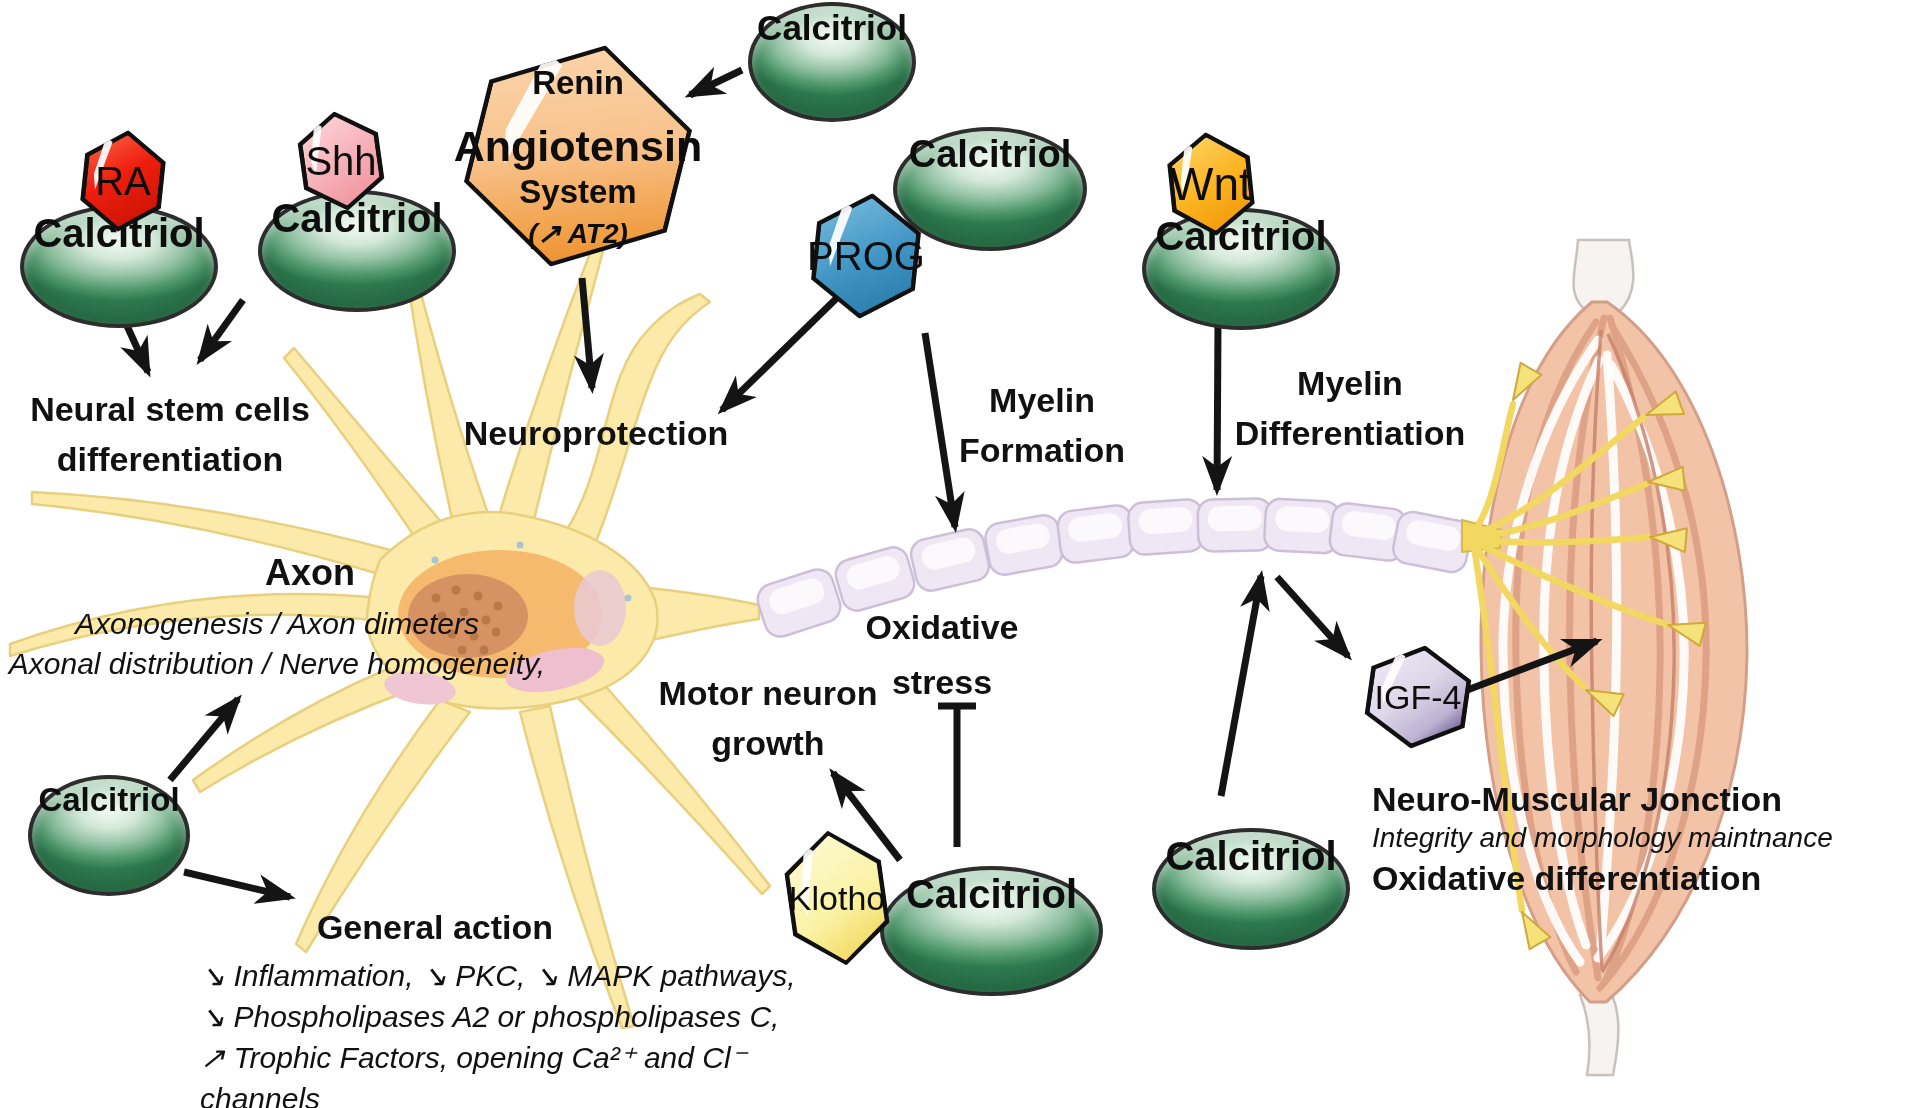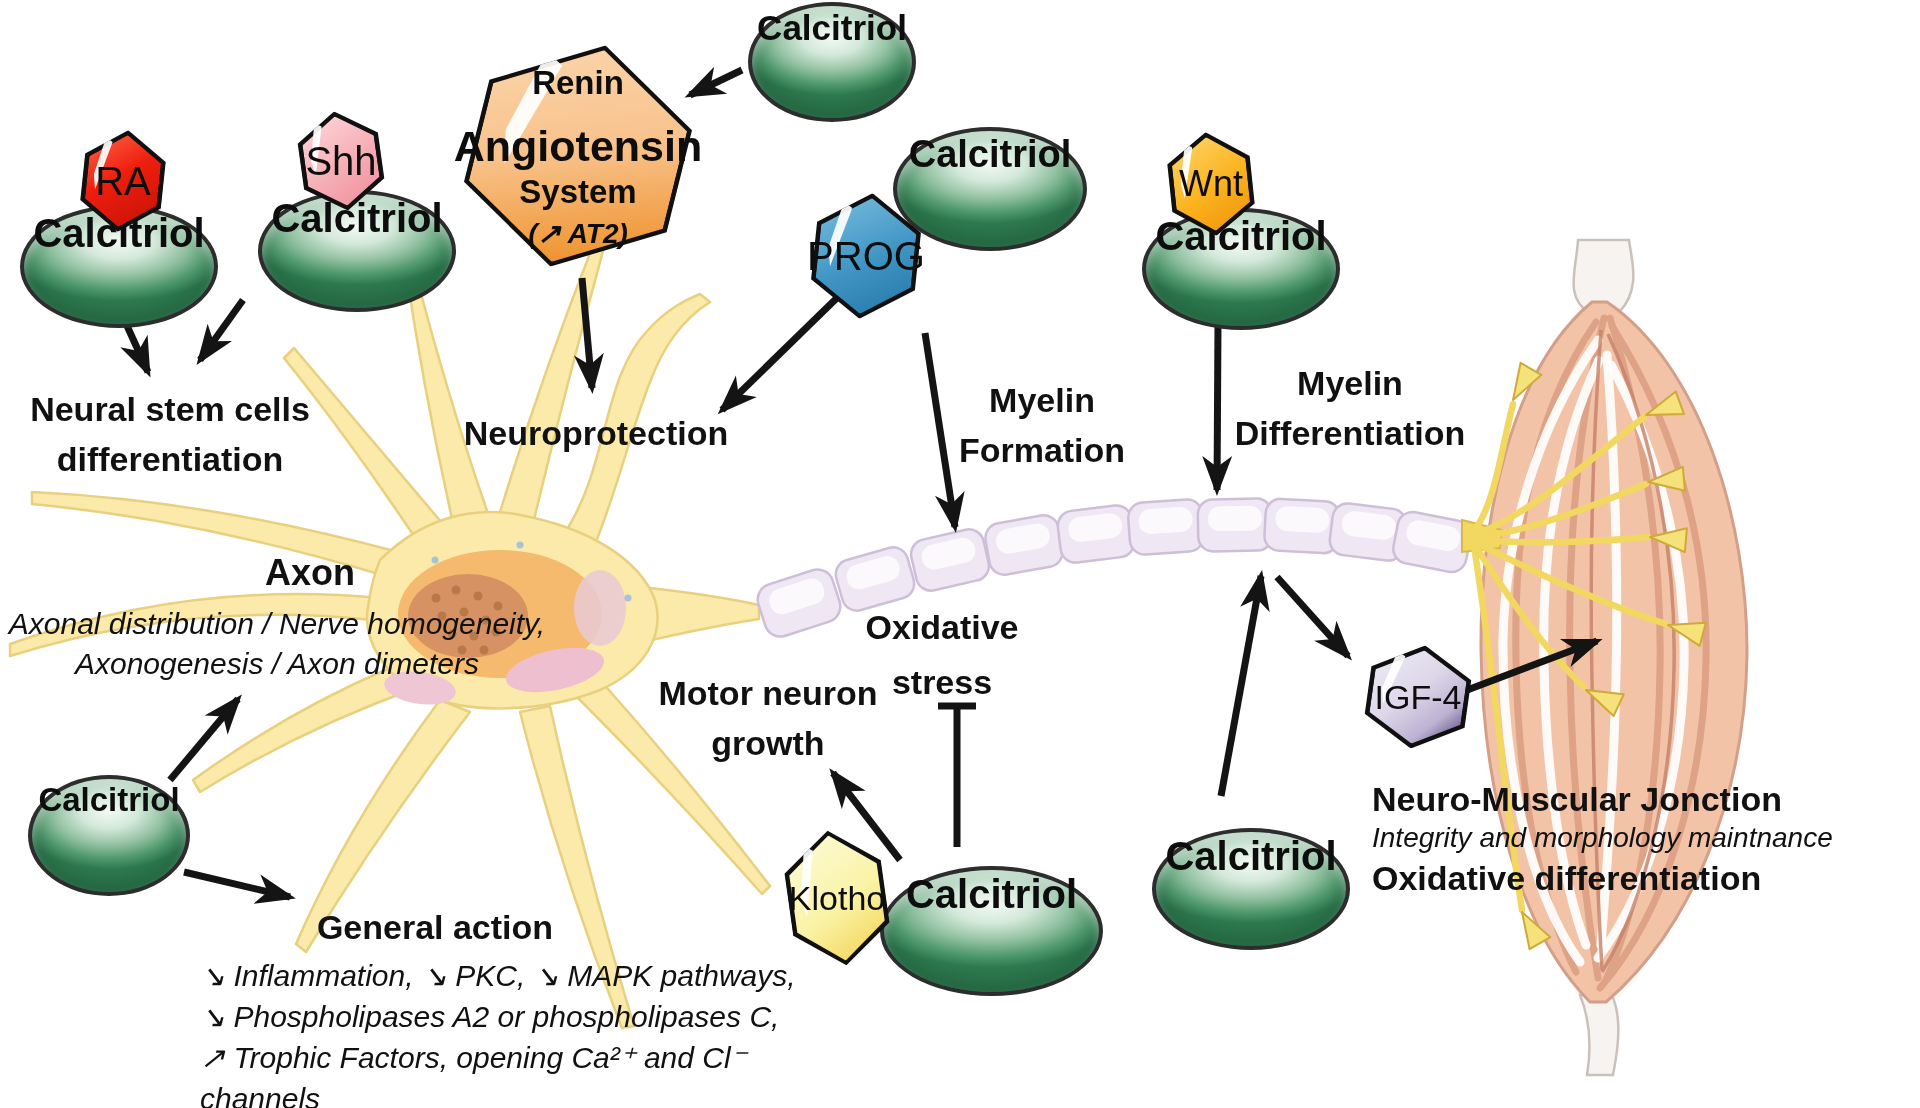--- a/index.html
+++ b/index.html
@@ -246,21 +246,21 @@
       <span style="font-size:33px;">System</span>
       <span style="font-size:28px;font-style:italic;font-weight:600;line-height:38px;">(↗ AT2)</span>
     </div>
   </div>
   <div class="hex" style="left:808px;top:193px;width:116px;height:126px;">
     <div class="hex-shape" style="--g:linear-gradient(150deg,#7cc0e0 0%,#3f94c4 55%,#2176a6 100%);transform:rotate(6deg);"></div>
     <span class="lbl" style="font-size:40px;font-weight:normal;">PROG</span>
   </div>
   <div class="hex" style="left:1165px;top:132px;width:92px;height:104px;">
     <div class="hex-shape" style="--g:linear-gradient(150deg,#ffd76e 0%,#fbb21d 55%,#ee9108 100%);transform:rotate(-6deg);"></div>
-    <span class="lbl" style="font-size:36px;font-weight:normal;">Wnt</span>
+    <span class="lbl" style="font-size:46px;font-weight:normal;">Wnt</span>
   </div>
   <div class="hex" style="left:783px;top:830px;width:108px;height:136px;">
     <div class="hex-shape" style="--g:linear-gradient(150deg,#fdfbda 0%,#faf3a6 55%,#f2d04c 100%);transform:rotate(-8deg);"></div>
     <span class="lbl" style="font-size:34px;font-weight:normal;">Klotho</span>
   </div>
   <div class="hex" style="left:1362px;top:645px;width:112px;height:104px;">
     <div class="hex-shape" style="--g:linear-gradient(135deg,#f0edf6 0%,#ddd7e9 45%,#bdb2d2 72%,#5e4d85 92%,#473868 100%);transform:rotate(8deg);"></div>
     <span class="lbl" style="font-size:34px;font-weight:normal;">IGF-4</span>
   </div>
 
@@ -276,22 +276,22 @@
     <div>Formation</div>
   </div>
 
   <div class="tb center bold34" style="left:1350px;top:358px;">
     <div>Myelin</div>
     <div>Differentiation</div>
   </div>
 
   <div class="tb center bold36" style="left:310px;top:552px;">Axon</div>
   <div class="tb center ital30" style="left:277px;top:604px;">
+    <div>Axonogenesis / Axon dimeters</div>
     <div>Axonal distribution / Nerve homogeneity,</div>
-    <div>Axonogenesis / Axon dimeters</div>
   </div>
 
   <div class="tb center bold34" style="left:768px;top:668px;">
     <div>Motor neuron</div>
     <div>growth</div>
   </div>
 
   <div class="tb center bold34" style="left:942px;top:600px;line-height:55px;">
     <div>Oxidative</div>
     <div>stress</div>

